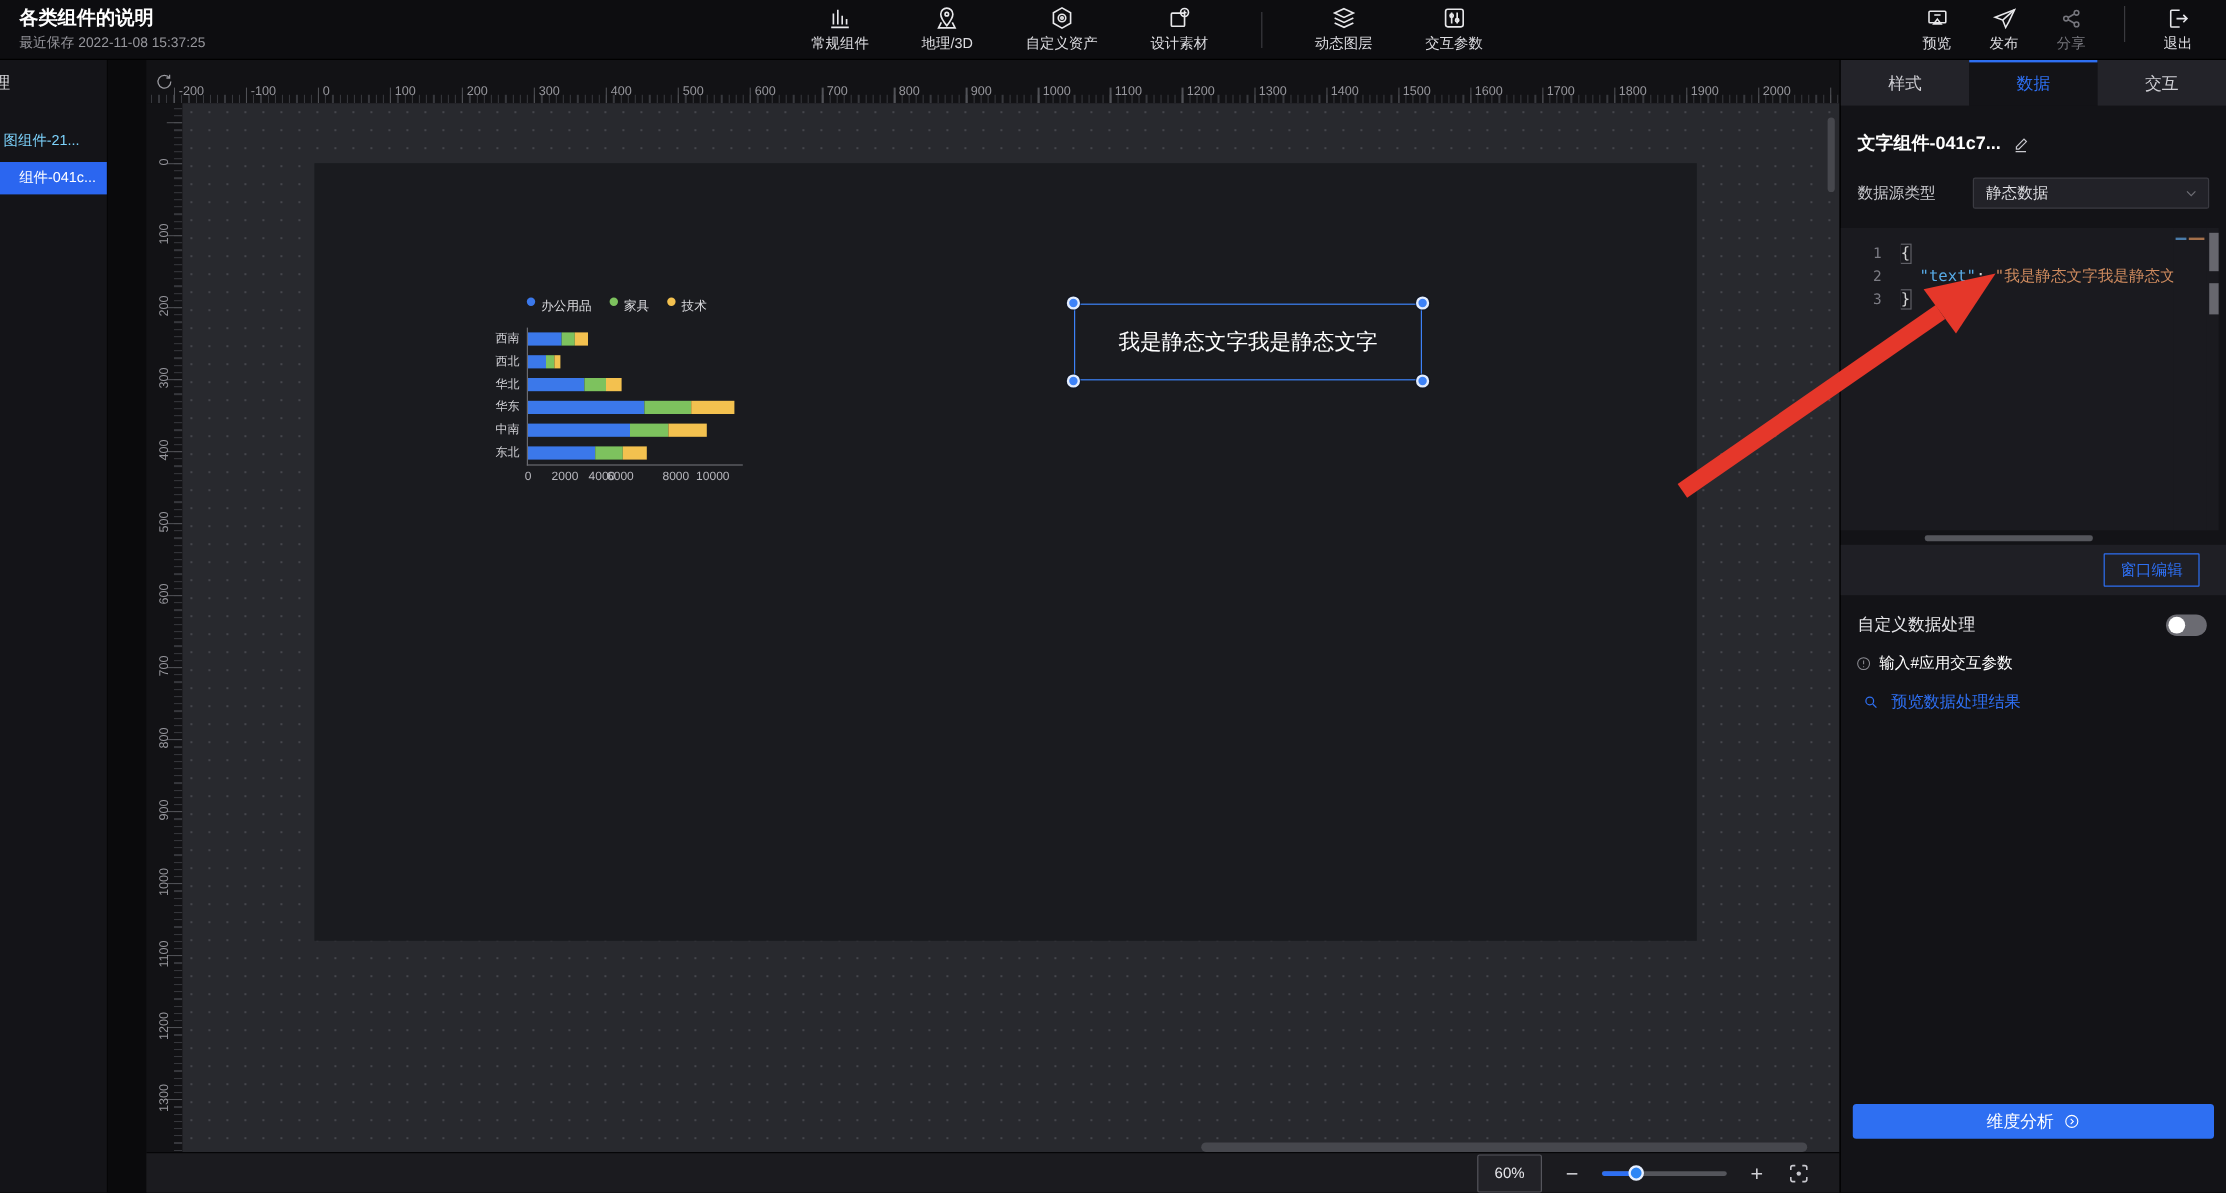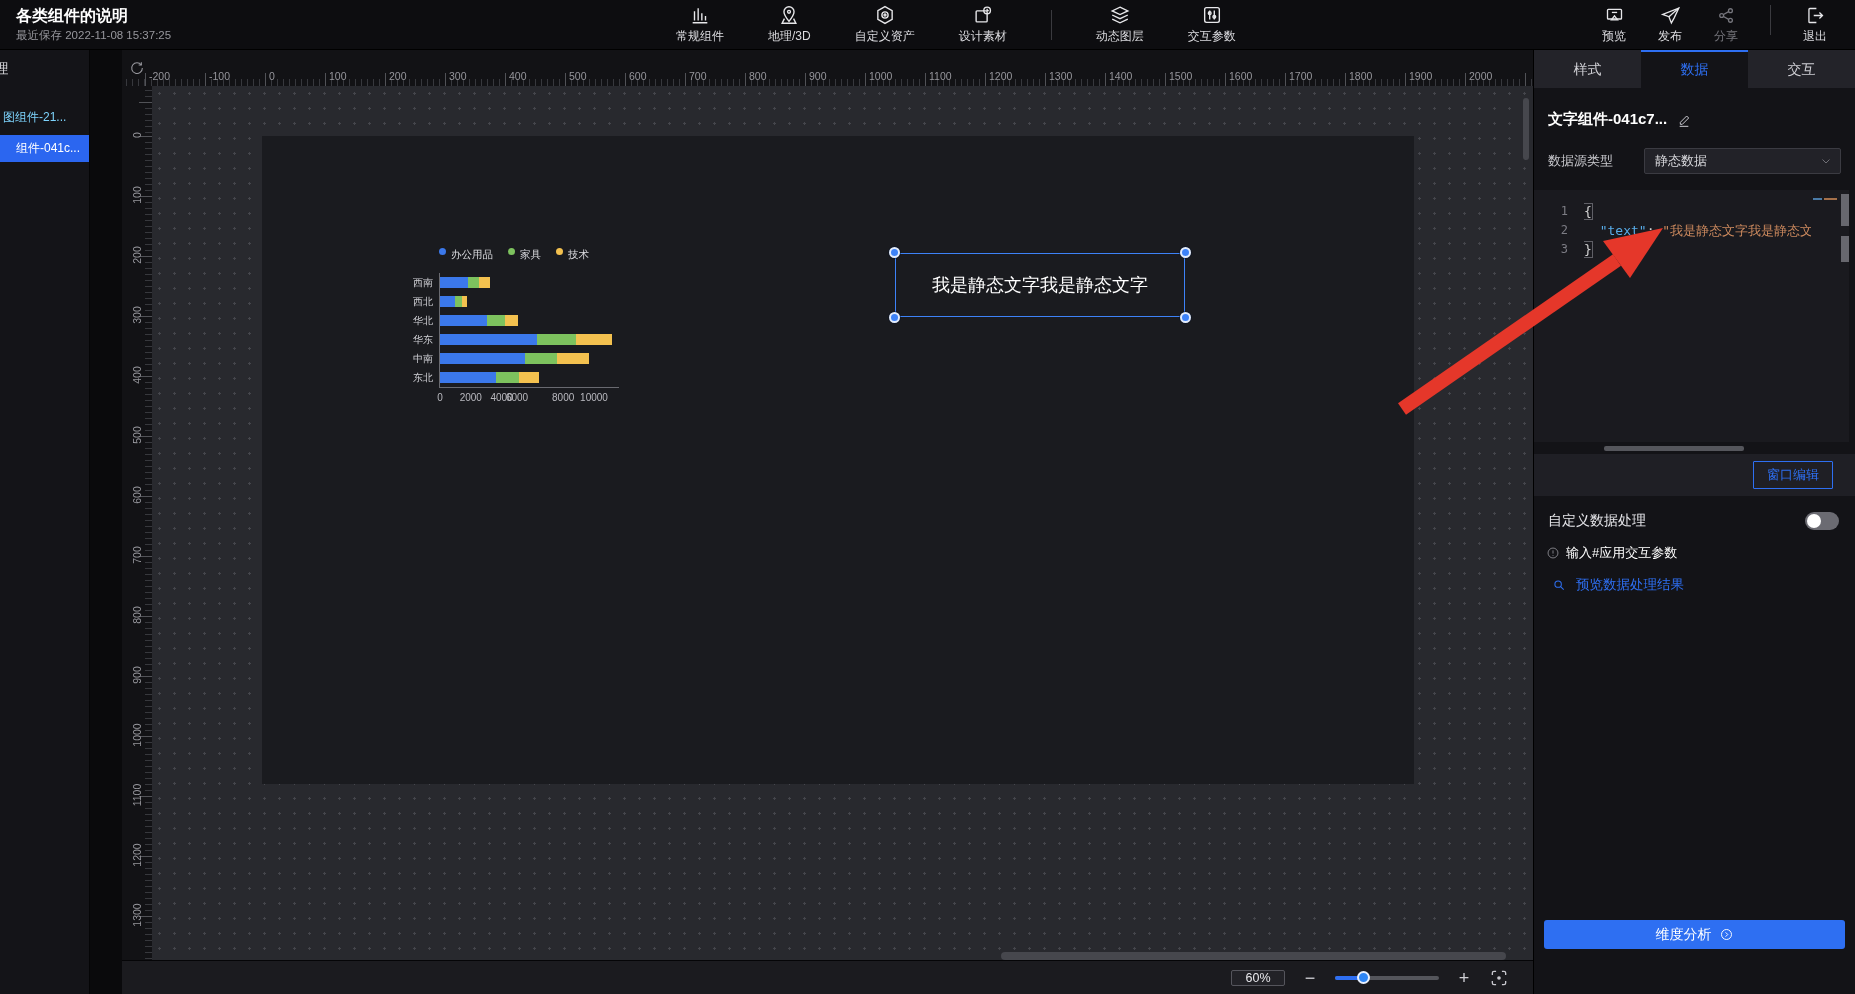--- a/index.html
+++ b/index.html
@@ -74,21 +74,21 @@
 
   
   .text-comp { position:absolute; left:633px; top:117px; width:290px; height:64px; border:1.5px solid var(--selection,#3d82f7); display:flex; align-items:center; justify-content:center; cursor:move; }
   .text-comp .tc-text { font-size:18px; color:#fff; }
   .handle { position:absolute; width:11px; height:11px; border-radius:50%; background:var(--selection,#3d82f7); border:2px solid #e3ecfc; box-shadow:0 0 0 1px rgba(10,20,40,.5); }
   .h-tl { left:-7px; top:-7px; } .h-tr { right:-7px; top:-7px; }
   .h-bl { left:-7px; bottom:-7px; } .h-br { right:-7px; bottom:-7px; }
 
   
   .bottombar { position:absolute; left:0; bottom:0; width:1411px; height:34px; background:#1b1b1f; border-top:1px solid #050507; display:flex; align-items:center; justify-content:flex-end; gap:16px; padding-right:24px; }
-  .zoom-box { width:54px; height:16px; background:#222227; border:1px solid #55555c; border-radius:2px; font-size:12.5px; color:#e8e8ec; display:flex; align-items:center; justify-content:center; }
+  .zoom-box { width:54px; height:32px; background:#222227; border:1px solid #55555c; border-radius:2px; font-size:12.5px; color:#e8e8ec; display:flex; align-items:center; justify-content:center; }
   .zoom-btn { font-size:18px; color:#cfcfd4; width:18px; text-align:center; cursor:pointer; line-height:18px; }
   .slider { position:relative; width:104px; height:13px; cursor:pointer; }
   .sl-track { position:absolute; left:0; top:5px; width:104px; height:4px; background:#54555b; border-radius:2px; }
   .sl-fill { position:absolute; left:0; top:5px; width:29px; height:4px; background:var(--accent,#2e6ff2); border-radius:2px; }
   .sl-knob { position:absolute; left:23px; top:0; width:13px; height:13px; border-radius:50%; background:#2e86f5; border:2px solid #e8f0fe; }
   .fit-btn svg { width:20px; height:20px; stroke:#c8c8ce; fill:none; stroke-width:1.6; display:block; }
 
   
   .panel { position:absolute; left:1533px; top:50px; width:322px; height:944px; background:#131317; border-left:1px solid #000; }
   .tabs { display:flex; height:38px; }

